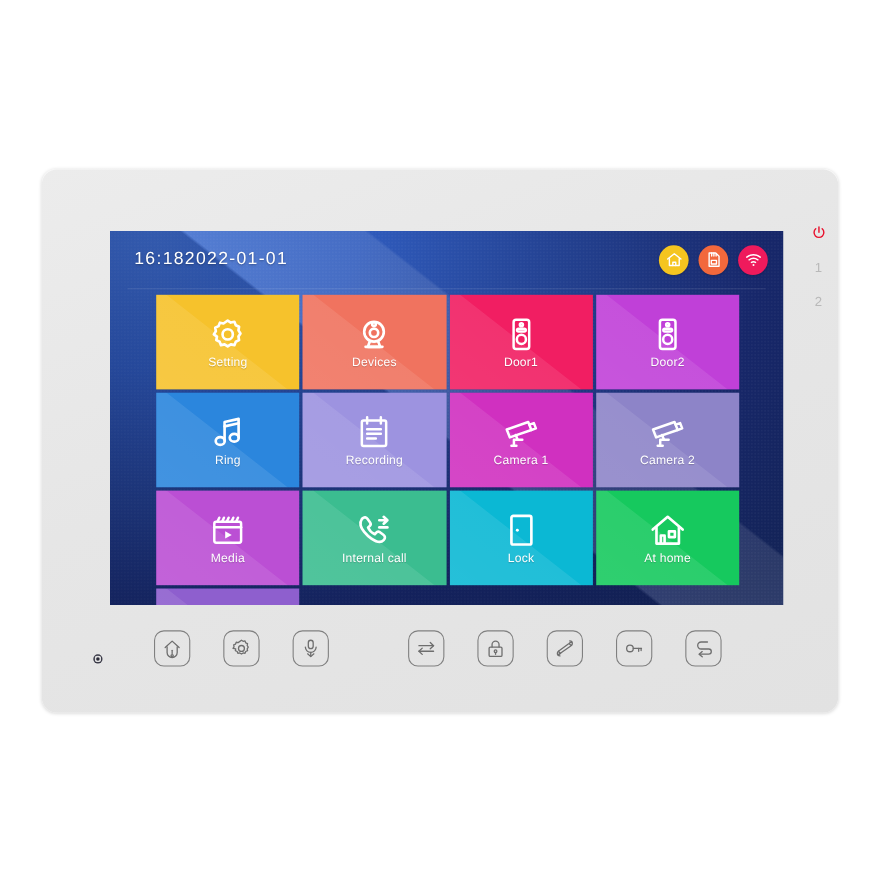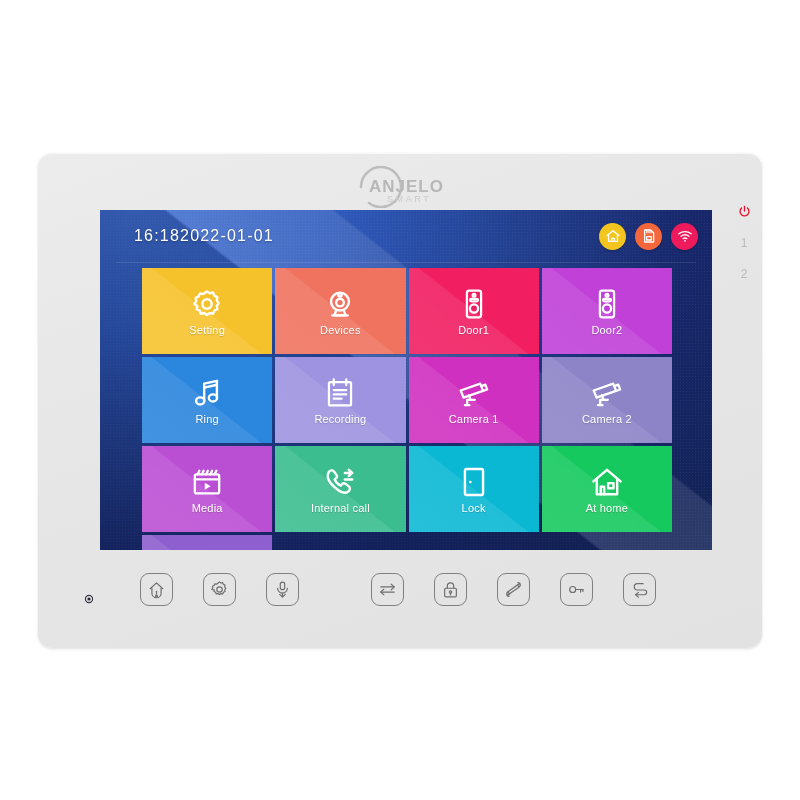--- a/index.html
+++ b/index.html
@@ -64,21 +64,21 @@
       radial-gradient(rgba(255,255,255,.05) .5px, transparent .6px);
     background-size: 3px 3px;
     pointer-events: none;
   }
 
   
   .statusbar {
     position: absolute;
     left: 0; top: 0; right: 0; height: 52px;
     display: flex; align-items: center;
-    padding: 0 14px 0 34px;
+    padding: 0 14px 0 22px;
     z-index: 4;
   }
   .clock {
     color: #ffffff;
     font-size: 16px;
     letter-spacing: 1.2px;
     text-shadow: 0 1px 2px rgba(0,0,0,.3);
   }
   .date {
     color: #ffffff;
@@ -187,27 +187,20 @@
     line-height: 1;
   }
 </style>
 </head>
 <body>
 
 <div class="stage">
 
   <div class="bezel">
 
-    <div class="brand">
-      <svg viewBox="0 0 150 42" xmlns="http://www.w3.org/2000/svg">
-        <path d="M36 21a20 20 0 1 1 8 16" fill="none" stroke="#9a9a9a" stroke-width="2.6" stroke-linecap="round"></path>
-        <text x="44" y="26" font-family="Liberation Sans, sans-serif" font-size="17" font-weight="bold" fill="#8f8f8f" letter-spacing="1">ANJELO</text>
-        <text x="62" y="36" font-family="Liberation Sans, sans-serif" font-size="9" fill="#b3b3b3" letter-spacing="2.6">SMART</text>
-      </svg>
-    </div>
 
     <div class="screen">
       <div class="screen-bg"></div>
       <div class="noise"></div>
 
       <div class="statusbar">
         <div class="clock">16:18</div>
         <div class="date">2022-01-01</div>
         <div class="status-icons">
 

